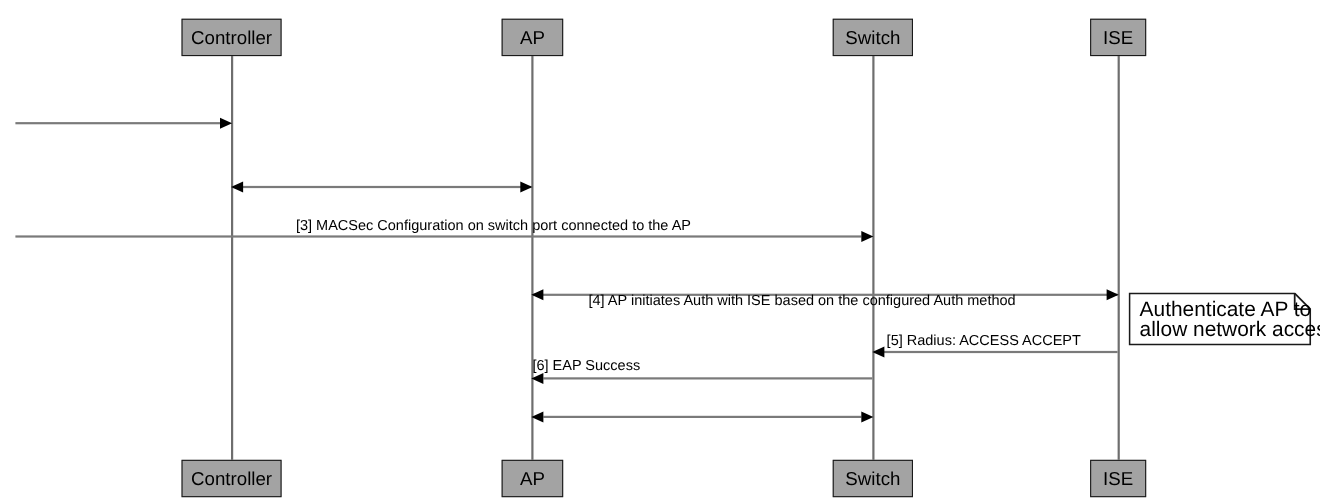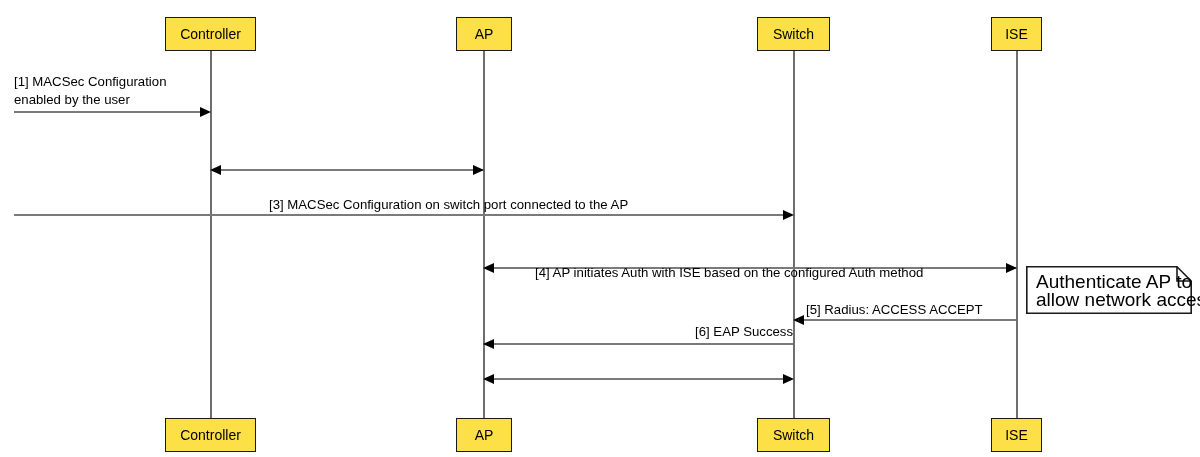--- a/index.html
+++ b/index.html
@@ -17,26 +17,26 @@
     height: 457px;
     background: #ffffff;
     overflow: hidden;
   }
 
   
   .actor-box {
     position: absolute;
     box-sizing: border-box;
     border: 1.6px solid #1a1a1a;
-    background: #fde047;
+    background: #a3a3a3;
     display: flex;
     align-items: center;
     justify-content: center;
     color: #000000;
-    font-size: 14px;
+    font-size: 17px;
     line-height: 1;
     z-index: 6;
   }
   .lifeline {
     position: absolute;
     width: 2px;
     background: #6e6e6e;
     z-index: 1;
   }
 
@@ -65,21 +65,21 @@
   }
   .msg-label {
     position: absolute;
     color: #000000;
     font-size: 13.2px;
     line-height: 17.5px;
     white-space: pre;
     z-index: 5;
   }
   .msg-label.center {
-    text-align: right;
+    text-align: left;
   }
 
   
   .note {
     position: absolute;
     box-sizing: border-box;
     background: #ffffff;
     z-index: 7;
   }
   .note .note-shape {
@@ -112,22 +112,20 @@
   <div class="actor-box" style="left:456px; top:17px; width:56px; height:34px;">
     <span>AP</span>
   </div>
   <div class="actor-box" style="left:757px; top:17px; width:73px; height:34px;">
     <span>Switch</span>
   </div>
   <div class="actor-box" style="left:991px; top:17px; width:51px; height:34px;">
     <span>ISE</span>
   </div>
 
-  <div class="msg-label" style="left:14px; top:73px;">[1] MACSec Configuration
-enabled by the user</div>
   <div class="msg-line" style="left:14px; top:111px; width:189px;"></div>
   <div class="arrow-head right" style="left:200px; top:106.5px;"></div>
 
   <div class="msg-line" style="left:211px; top:169px; width:272px;"></div>
   <div class="arrow-head left" style="left:210px; top:164.5px;"></div>
   <div class="arrow-head right" style="left:473px; top:164.5px;"></div>
 
   <div class="msg-label" style="left:269px; top:196px;text-align:center;">[3] MACSec Configuration on switch port connected to the AP</div>
   <div class="msg-line" style="left:14px; top:214px; width:769px;"></div>
   <div class="arrow-head right" style="left:783px; top:209.5px;"></div>

